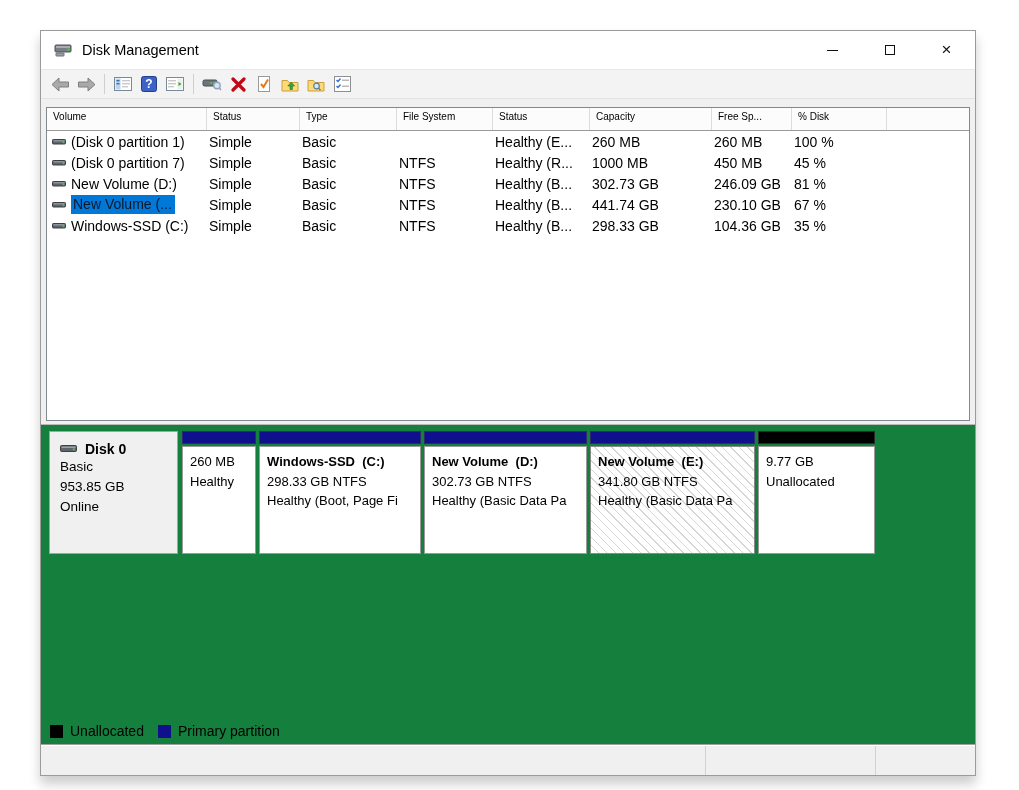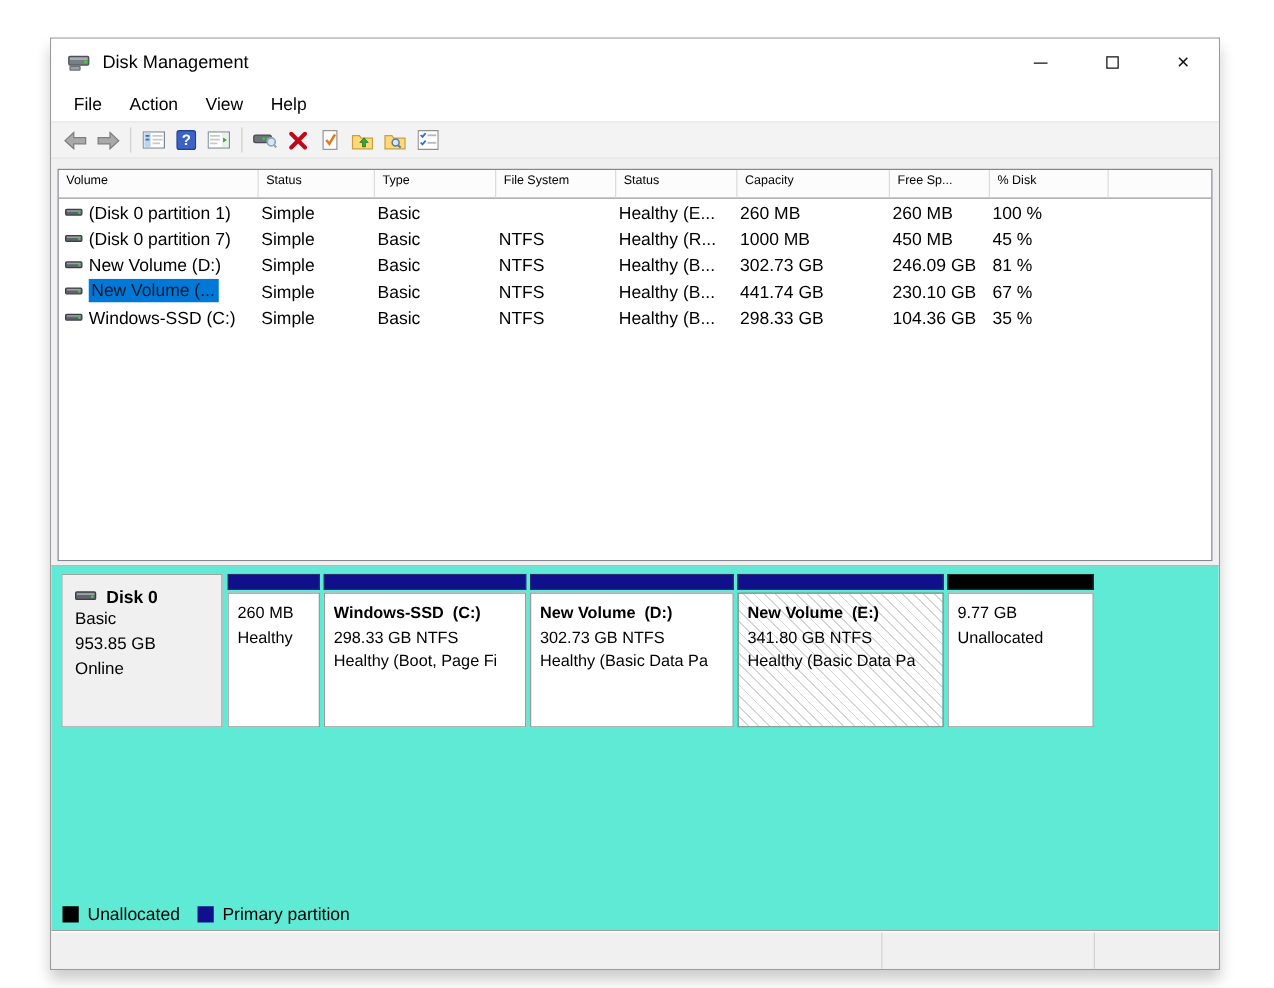--- a/index.html
+++ b/index.html
@@ -41,21 +41,21 @@
   .vrow { height: 21px; font-size: 14px; align-items: center; }
   .cell { padding: 0 2px; white-space: nowrap; overflow: hidden; }
   .vol-cell { display: flex; align-items: center; padding-left: 5px; }
   .vol-icon { flex: none; margin-right: 4px; display: flex; }
   .vol-label { white-space: nowrap; }
   .vol-label.sel { background: #0078d7; color: #0f172a; padding: 1px 3px 2px 2px; }
 
   .splitter { height: 3px; flex: none; background: #f0f0f0; }
 
   
-  .disk-pane { flex: 1; background: #5eead4; display: flex; flex-direction: column; overflow: hidden;
+  .disk-pane { flex: 1; background: #15803d; display: flex; flex-direction: column; overflow: hidden;
     border-top: 1px solid #b9b9b9; }
   .disk-row { flex: none; margin: 6px 0 0 8px; display: flex; height: 123px; overflow: hidden; }
   .disk-info { width: 129px; flex: none; border: 1px solid #a3a3a3; background: #f0f0f0;
     padding: 9px 10px 0 10px; margin-right: 4px; }
   .disk-name-line { display: flex; align-items: center; font-weight: bold; font-size: 14px; }
   .disk-name-line .icon { margin-right: 7px; display: flex; }
   .disk-info-line { font-size: 13.5px; line-height: 20px; }
   .blocks { flex: 1; display: flex; overflow: hidden; }
   .block { flex: none; display: flex; flex-direction: column; margin-right: 3px; }
   .block-bar { height: 13px; flex: none; }
@@ -104,26 +104,20 @@
         </div>
       <div class="win-btn">
           <span class="glyph-max"></span>
         </div>
       <div class="win-btn">
           <span class="glyph-close">×</span>
         </div>
     </div>
   </div>
 
-  <div class="menubar">
-    <span class="menu-item">File</span>
-    <span class="menu-item">Action</span>
-    <span class="menu-item">View</span>
-    <span class="menu-item">Help</span>
-  </div>
 
   <div class="toolbar">
     <div class="tb-btn">
       <svg width="19" height="15" viewBox="0 0 19 15">
           <path d="M8 1 L1 7.5 L8 14 L8 10 L17.5 10 L17.5 5 L8 5 Z" fill="#a9a9a9" stroke="#7e7e7e"></path>
         </svg>
     </div>
     <div class="tb-btn">
       <svg width="19" height="15" viewBox="0 0 19 15">
           <path d="M11 1 L18 7.5 L11 14 L11 10 L1.5 10 L1.5 5 L11 5 Z" fill="#a9a9a9" stroke="#7e7e7e"></path>

